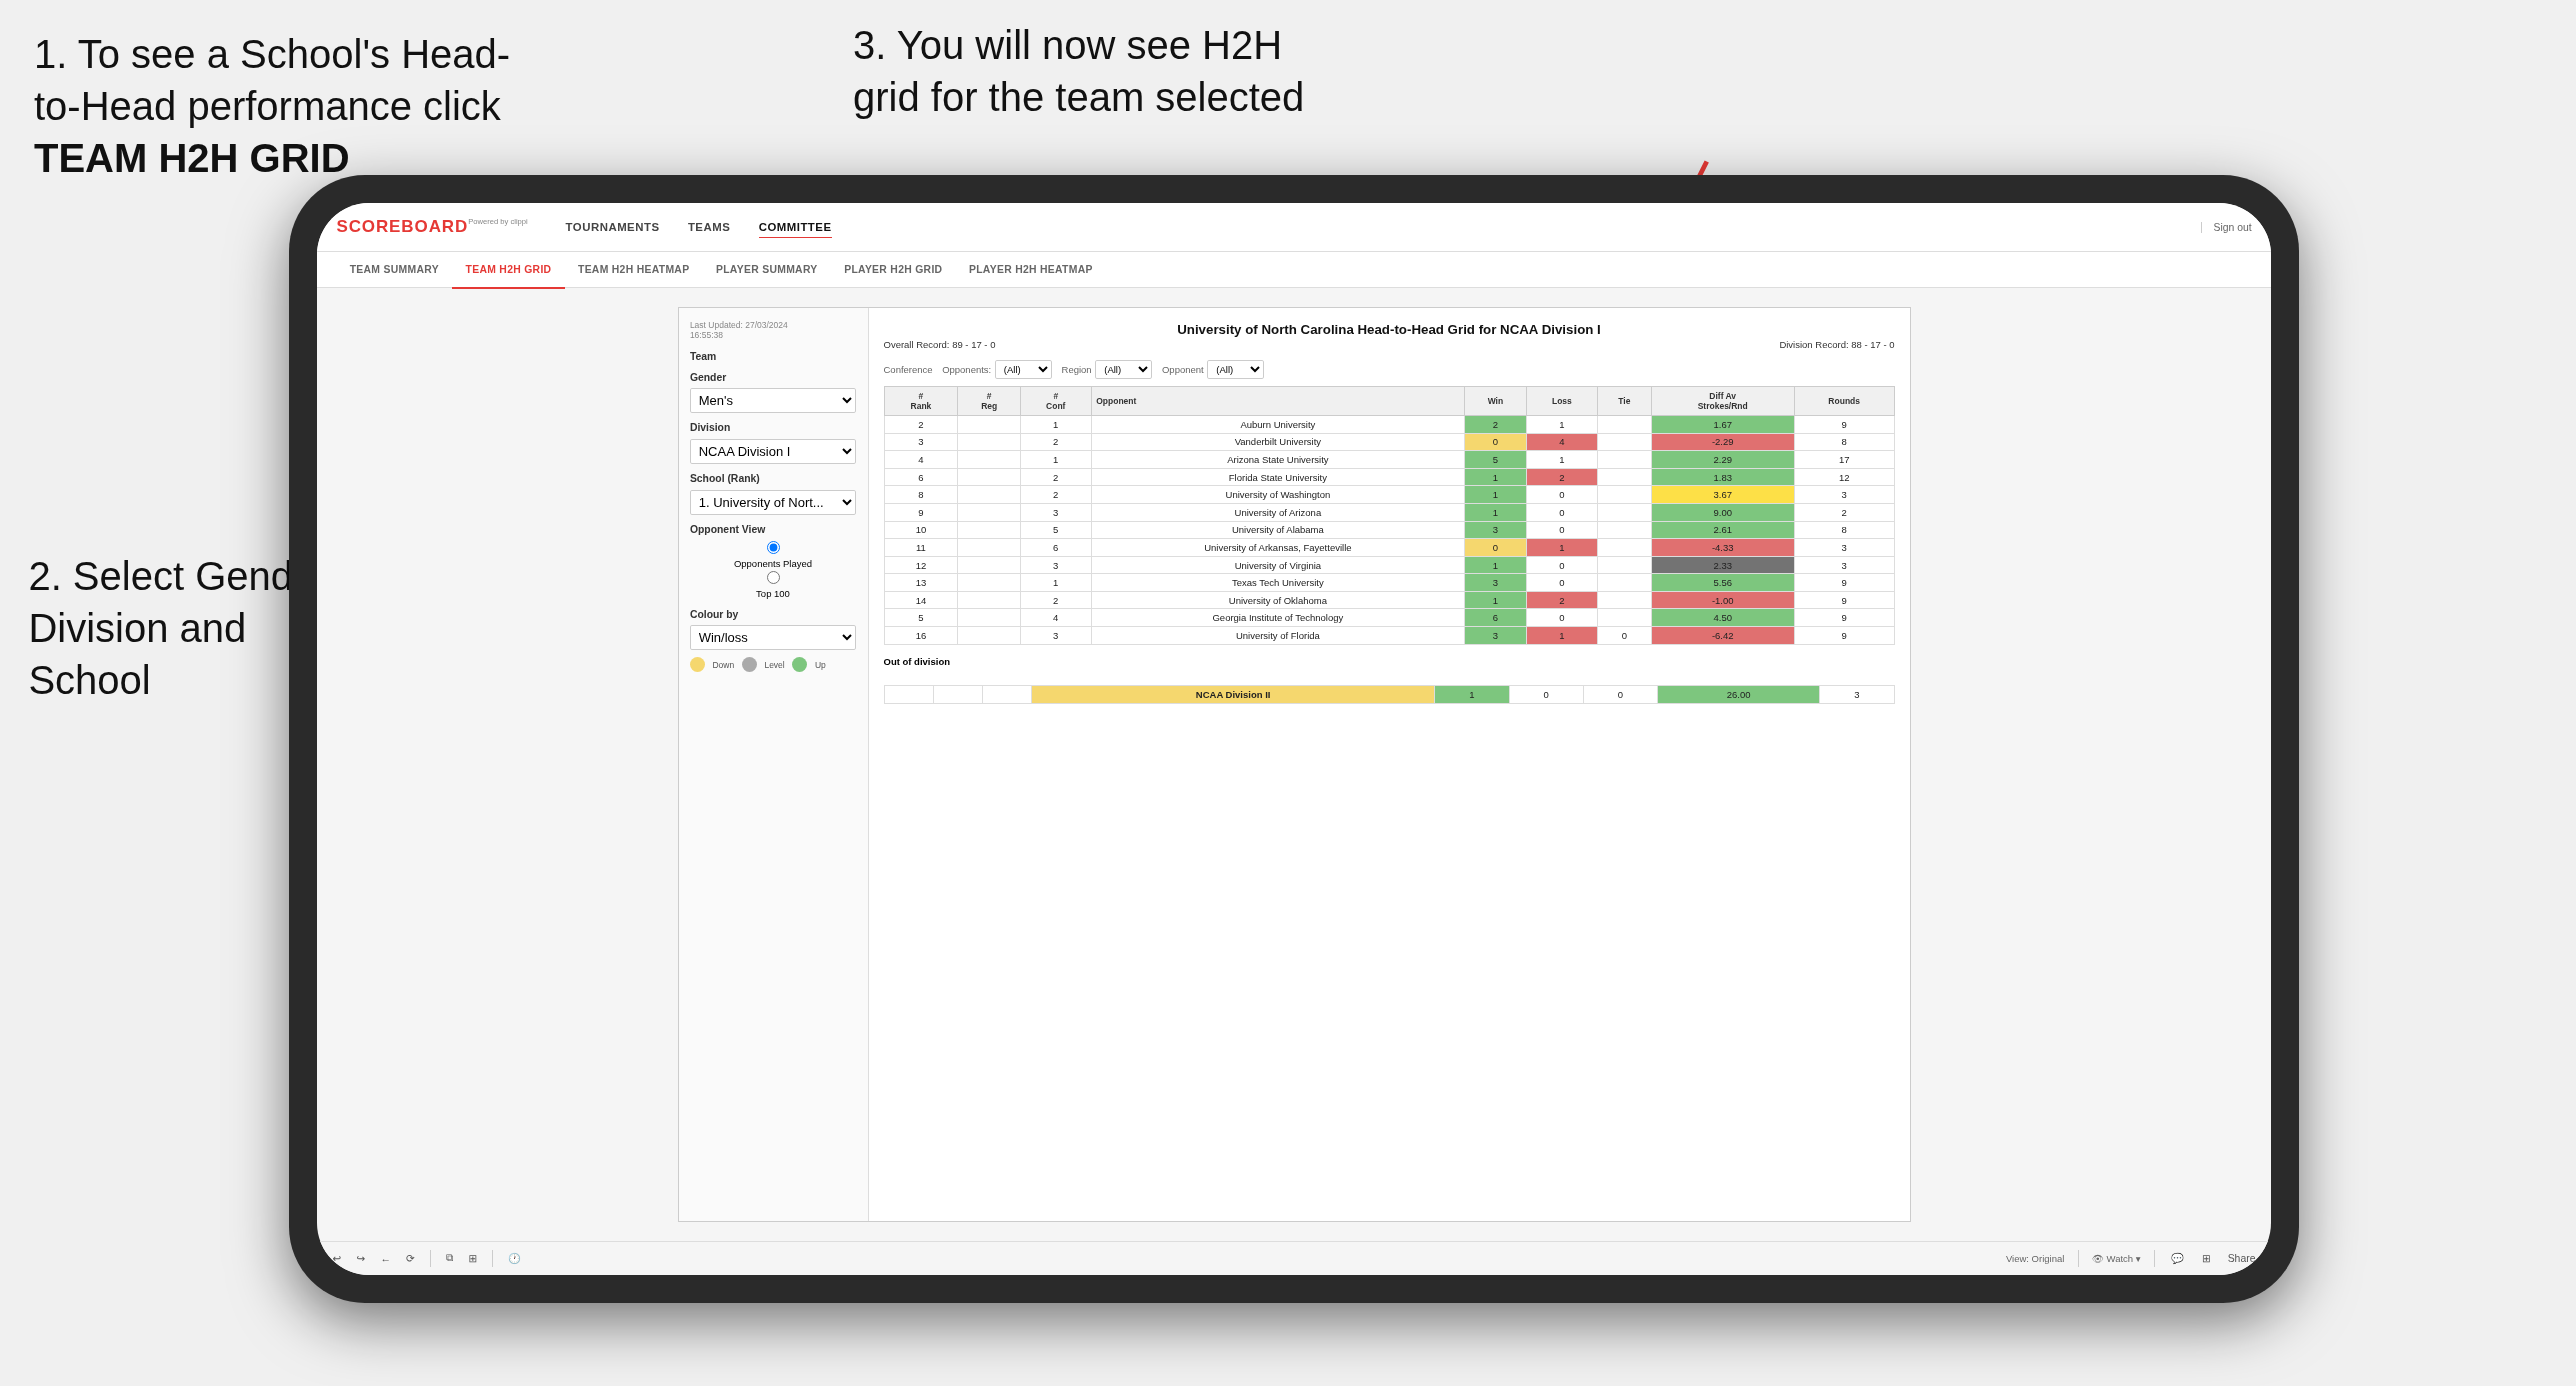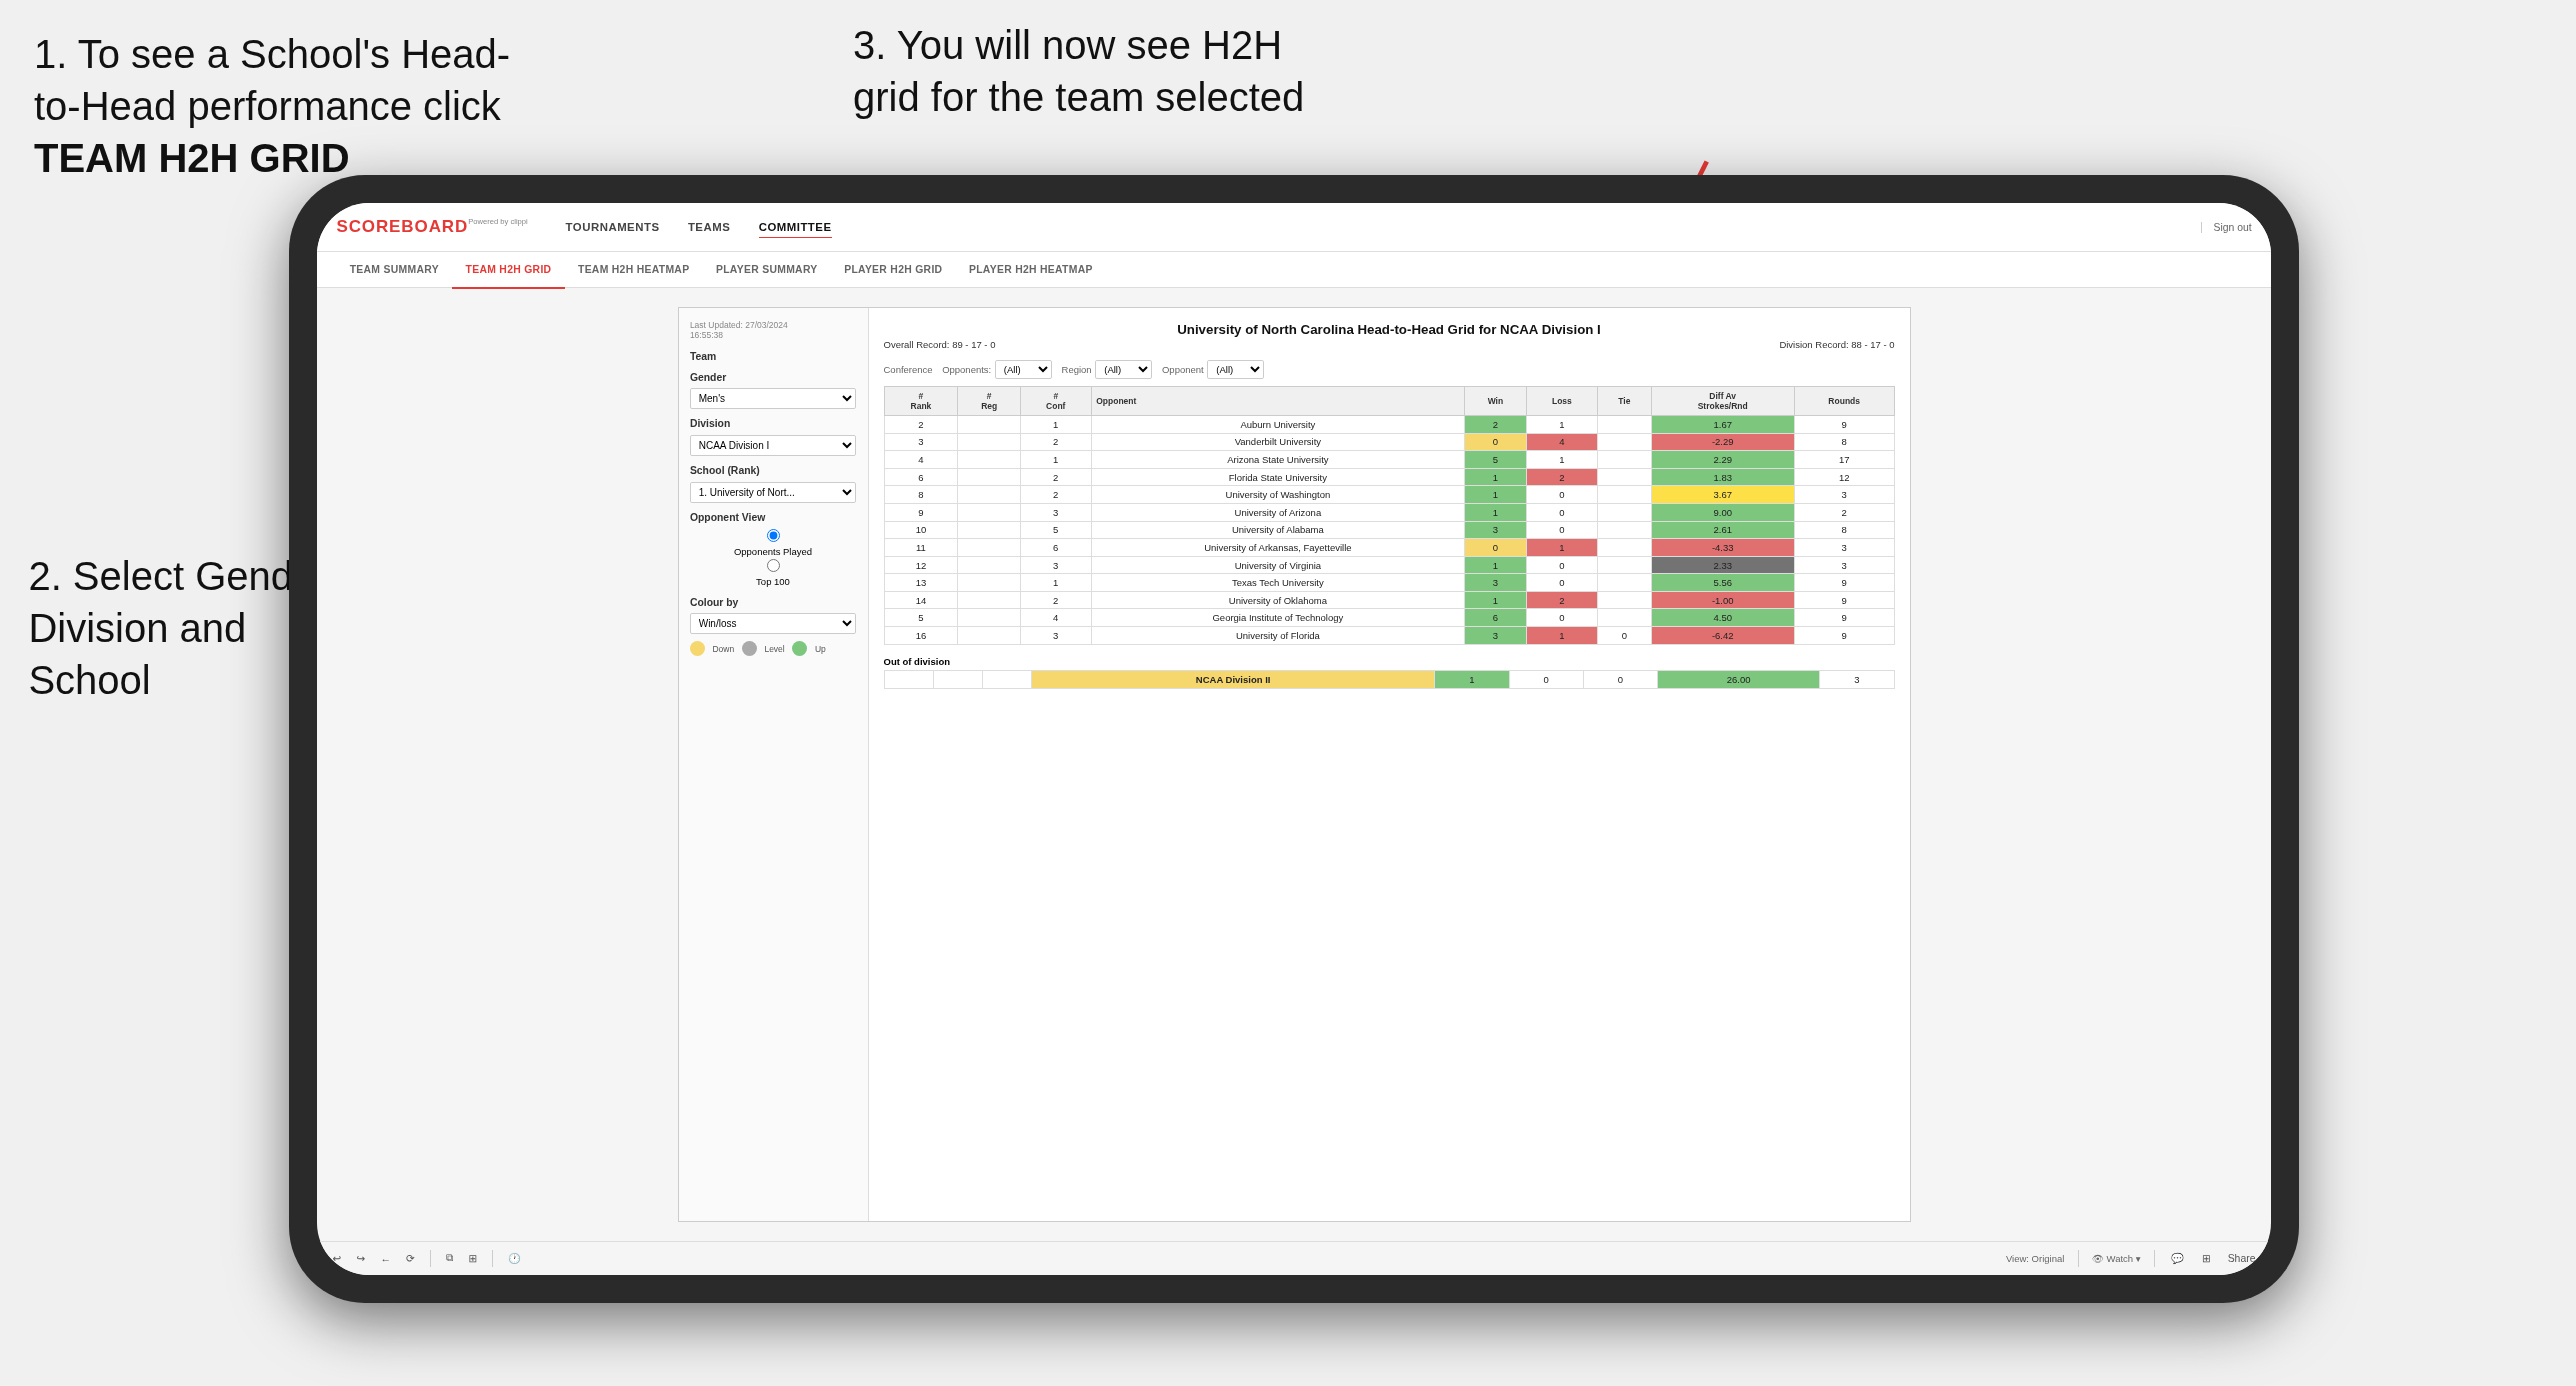--- a/index.html
+++ b/index.html
@@ -173,21 +173,21 @@
     .panel-section-title {
       font-weight: 700;
       font-size: 10.4px;
       color: #333;
       margin-bottom: 5.7px;
       margin-top: 9.5px;
     }
     .panel-select {
       width: 100%;
       padding: 2.8px 3.8px;
-      font-size: 10px;
+      font-size: 13px;
       border: 0.9px solid #ccc;
       border-radius: 1.9px;
       background: white;
     }
     .panel-radio-group {
       margin-top: 3.8px;
     }
     .panel-radio {
       display: flex;
       align-items: center;
@@ -278,21 +278,21 @@
       color: #222;
     }
     .td-left { text-align: left; }
     .cell-green { background: #7dc67e; color: #111; }
     .cell-yellow { background: #f5d76e; color: #111; }
 
     .out-of-division {
       font-size: 9.5px;
       font-weight: 700;
       margin-top: 11.4px;
-      margin-bottom: 3px;
+      margin-bottom: 18px;
     }
 
     
     .bottom-toolbar {
       border-top: 0.9px solid #ddd;
       background: #f5f5f5;
       height: 34px;
       display: flex;
       align-items: center;
       padding: 0 11.4px;

